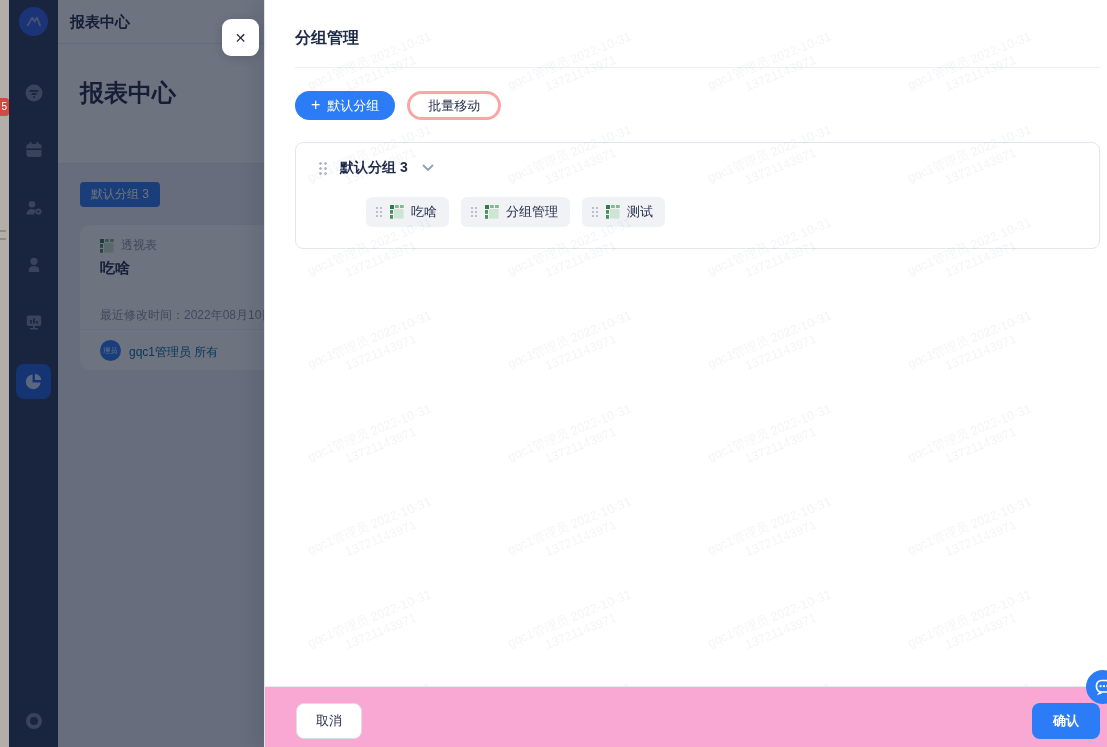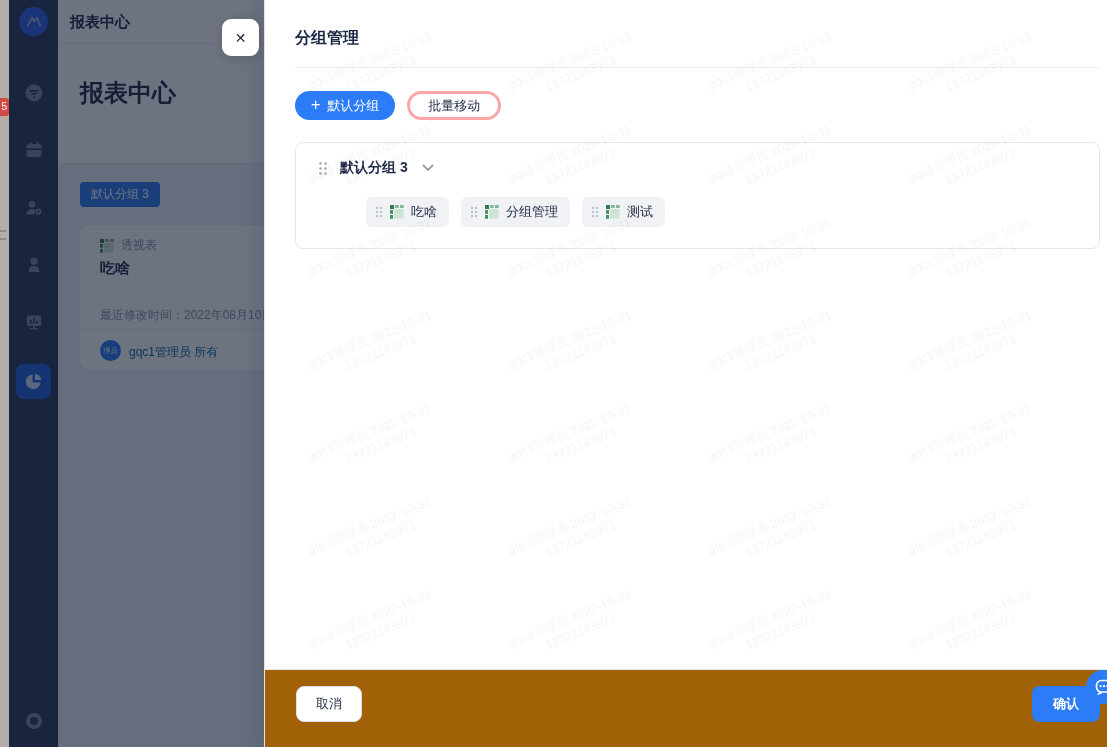--- a/index.html
+++ b/index.html
@@ -80,21 +80,21 @@
     background-image:radial-gradient(circle,#b0b7c4 1.2px,rgba(0,0,0,0) 1.5px); }
 
   .pivot { width:14px; height:14px; flex:0 0 auto; background:
     linear-gradient(#35794b,#35794b) 0 0/4px 4px no-repeat,
     linear-gradient(#84ba93,#84ba93) 5.4px 0/3.8px 3px no-repeat,
     linear-gradient(#84ba93,#84ba93) 10.2px 0/3.8px 3px no-repeat,
     linear-gradient(#4c9162,#4c9162) 0 5.4px/3px 3.8px no-repeat,
     linear-gradient(#4c9162,#4c9162) 0 10.2px/3px 3.8px no-repeat,
     linear-gradient(#cde6d3,#cde6d3) 4.4px 4.4px/9.6px 9.6px no-repeat; }
 
-  .drawer-footer { position:absolute; left:0; right:0; bottom:0; height:78px; background:#a16207;
+  .drawer-footer { position:absolute; left:0; right:0; bottom:0; height:61px; background:#f9a8d4;
     border-top:1px solid #e8eaee; z-index:10; }
   .btn-cancel { position:absolute; left:31px; top:16px; width:66px; height:36px; border-radius:8px;
     background:#fff; border:1px solid #dbdfe6; color:#252f4a; font-size:13px; cursor:pointer; font-family:inherit; }
   .btn-confirm { position:absolute; right:7px; top:16px; width:68px; height:36px; border-radius:8px;
     background:#2b7cf6; border:none; color:#fff; font-size:13px; font-weight:600; cursor:pointer; font-family:inherit; }
 
   .chat-widget { position:absolute; left:1086px; top:670px; width:34px; height:34px; z-index:30; cursor:pointer; }
 </style>
 </head>
 <body>

